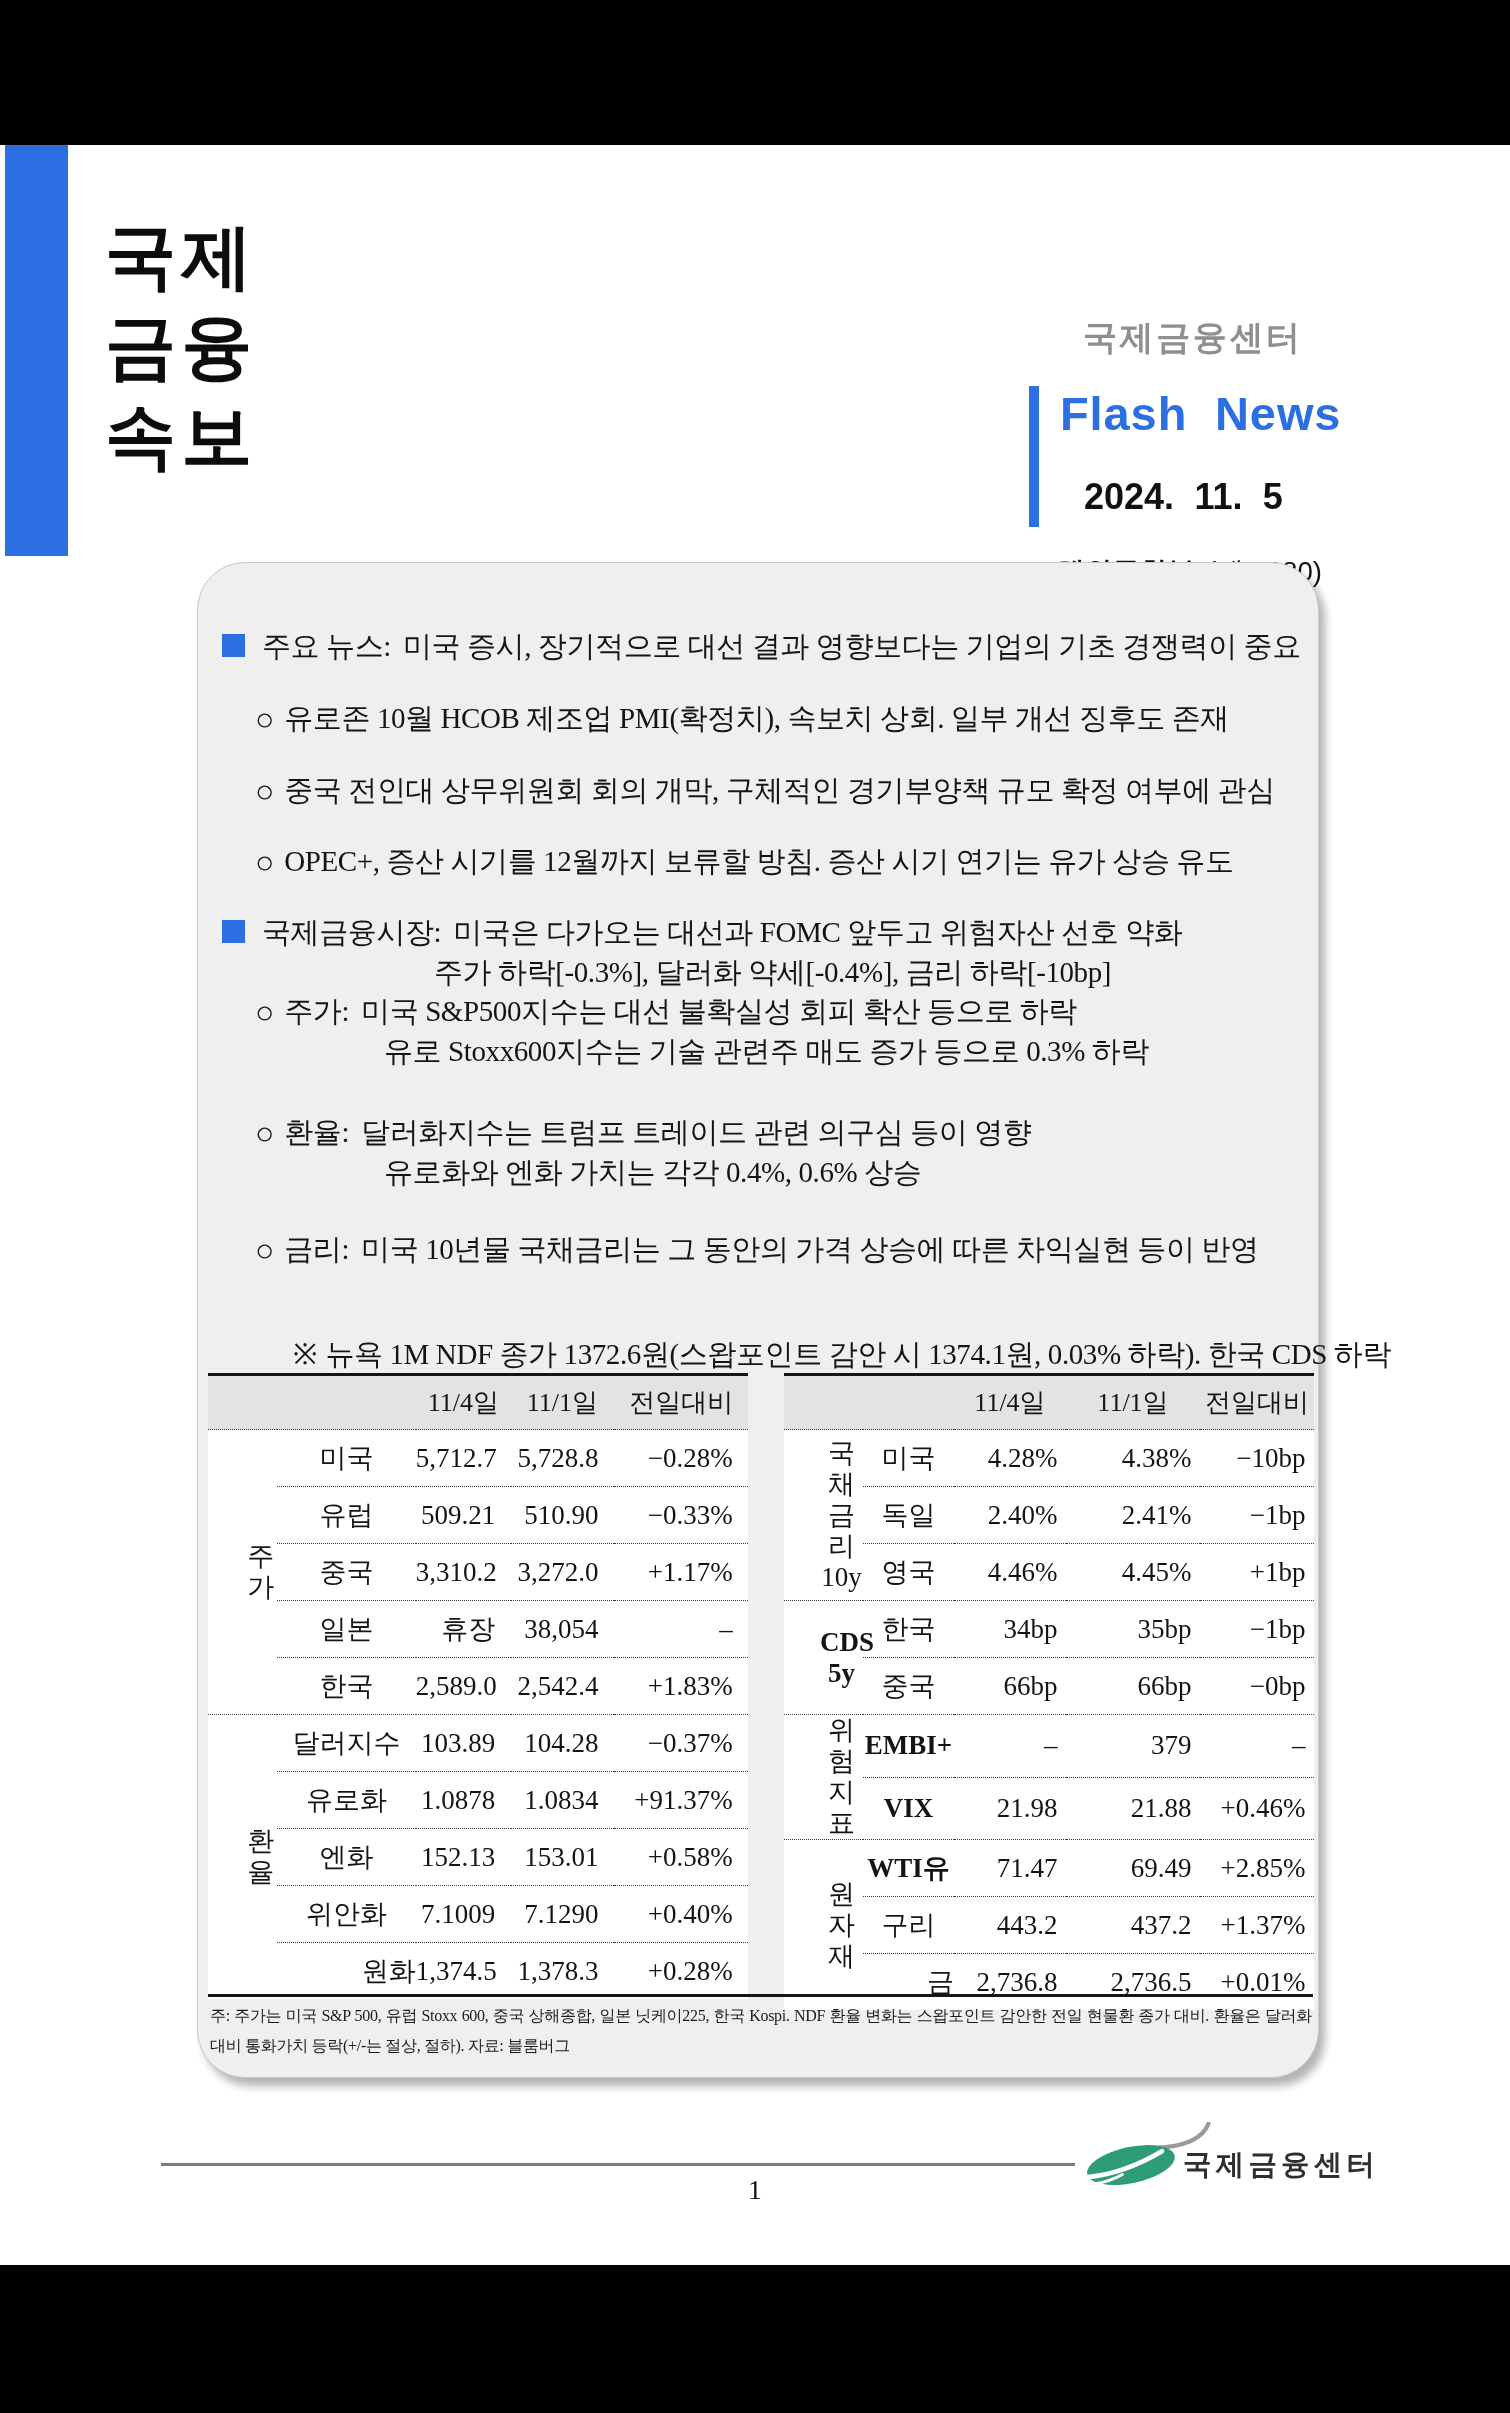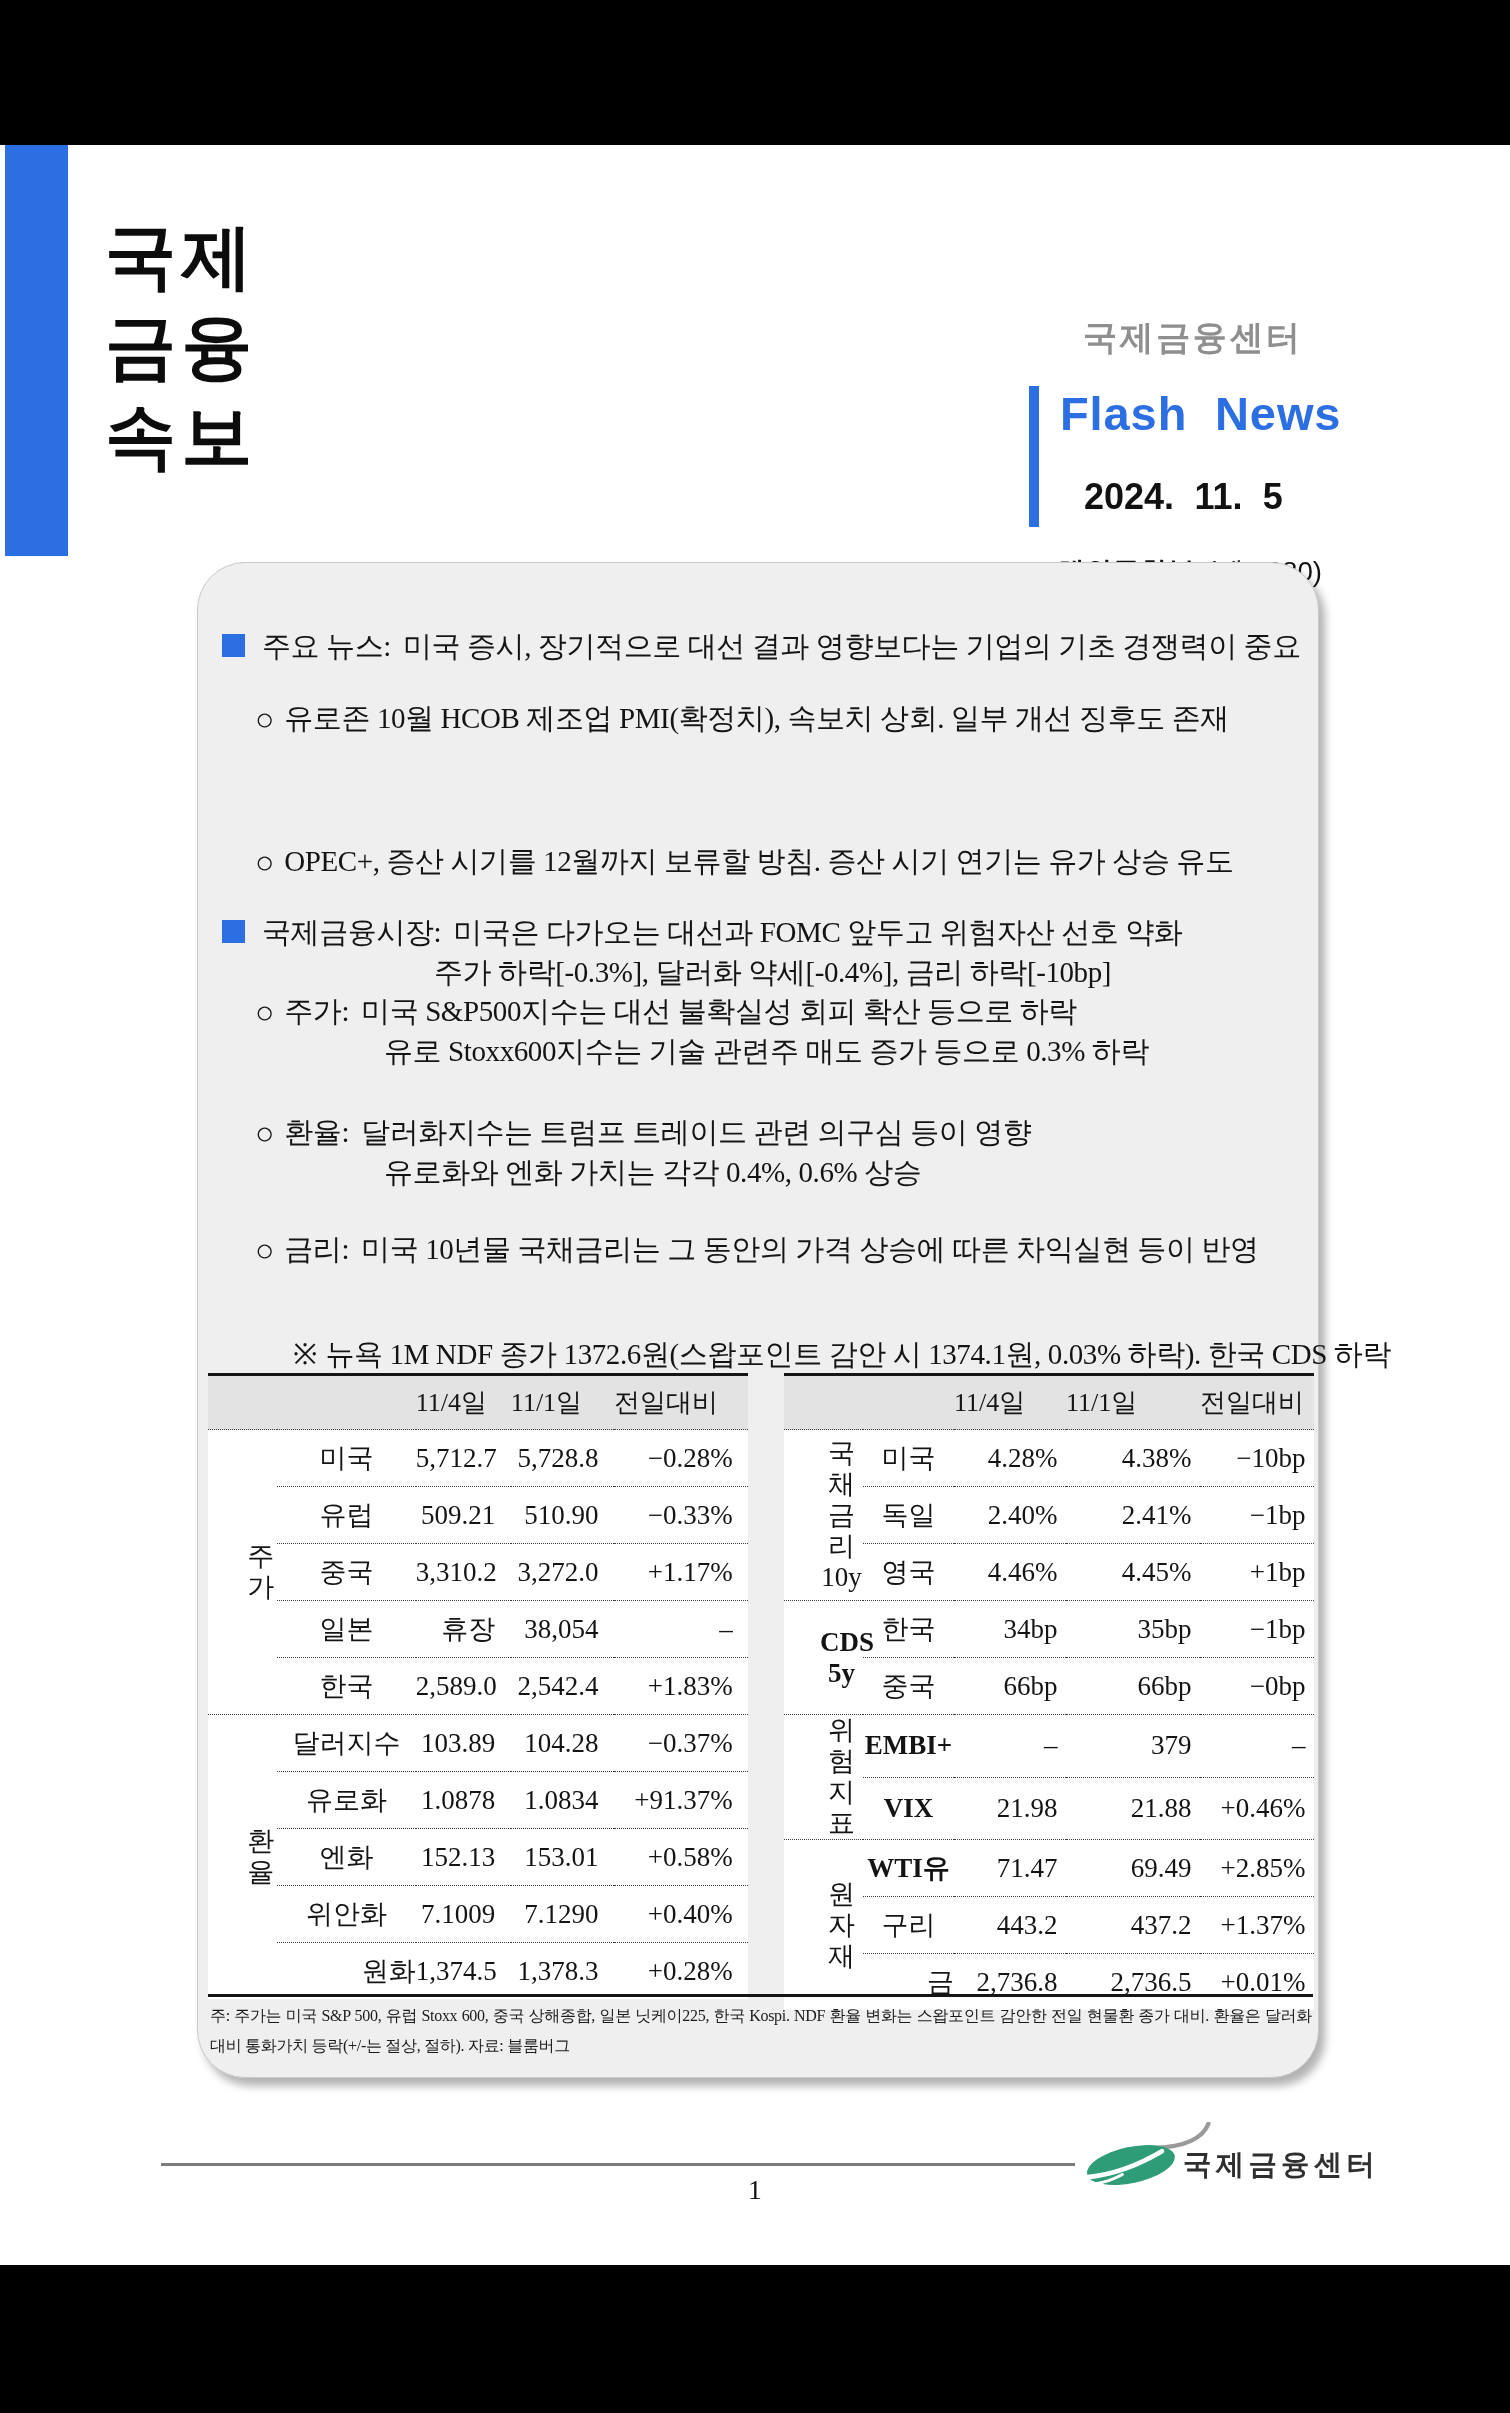--- a/index.html
+++ b/index.html
@@ -29,21 +29,21 @@
   .ln{position:absolute;font-size:29px;line-height:38px;letter-spacing:-0.4px;white-space:nowrap;color:#141414;}
   .ln .lbl{font-weight:normal;margin-right:12px;}
   .ln .lbl:empty{margin-right:0;}
   .sq{display:inline-block;width:23px;height:23px;background:var(--accent,#2B6FE3);margin-right:17px;vertical-align:-0.9px;}
   .ci{display:inline-block;font-size:32px;margin-right:10.3px;vertical-align:-1.7px;font-weight:400;}
   .refm{margin-right:8.6px;}
 
   .tbl{position:absolute;border-collapse:collapse;table-layout:fixed;font-size:27px;background:#fff;
        border-top:3.4px solid #151515;}
   .tbl td{height:56px;padding:0;vertical-align:middle;}
-  .tbl .hd{height:53px;background:var(--table_header_bg,#E3E3E3);font-size:26px;
+  .tbl .hd{height:53px;background:var(--table_header_bg,#E3E3E3);text-align:center;font-size:26px;
            border-bottom:1.7px dotted #3c3c3c;}
   .tbl .grp{text-align:center;white-space:pre-line;line-height:31px;border-top:1.7px dotted #3c3c3c;padding-left:36px;}
   .tbl .grp.bold{font-weight:bold;}
   .tbl .item{text-align:center;border-bottom:1.7px dotted #3c3c3c;}
   .tbl .item.lat{font-weight:bold;}
   .tbl .val{text-align:right;padding-right:15.5px;border-bottom:1.7px dotted #3c3c3c;}
   .tblR .val{padding-right:8.6px;}
   .tbl tr.last .item,.tbl tr.last .val{border-bottom:none;text-align:right;}
   .tblrule{position:absolute;left:10.3px;top:1431px;width:1105px;height:3.4px;background:#151515;}
 
@@ -77,20 +77,23 @@
     <span class="b">해외동향부</span><span class="n">(제  6980)</span>
   </div>
 
   <div class="box">
 
     <div class="ln" style="top:64px;left:24px">
       <span class="sq"></span><span class="lbl">주요 뉴스:</span><span>미국 증시, 장기적으로 대선 결과 영향보다는 기업의 기초 경쟁력이 중요</span>
     </div>
     <div class="ln" style="top:136px;left:57px">
       <span class="ci">○</span><span class="lbl"></span><span>유로존 10월 HCOB 제조업 PMI(확정치), 속보치 상회. 일부 개선 징후도 존재</span>
+    </div>
+    <div class="ln" style="top:208px;left:57px">
+      <span class="ci">○</span><span class="lbl"></span><span>중국 전인대 상무위원회 회의 개막, 구체적인 경기부양책 규모 확정 여부에 관심</span>
     </div>
     <div class="ln" style="top:279px;left:57px">
       <span class="ci">○</span><span class="lbl"></span><span>OPEC+, 증산 시기를 12월까지 보류할 방침. 증산 시기 연기는 유가 상승 유도</span>
     </div>
     <div class="ln" style="top:350px;left:24px">
       <span class="sq"></span><span class="lbl">국제금융시장:</span><span>미국은 다가오는 대선과 FOMC 앞두고 위험자산 선호 약화</span>
     </div>
     <div class="ln" style="top:390px;left:236px">
       <span>주가 하락[-0.3%], 달러화 약세[-0.4%], 금리 하락[-10bp]</span>
     </div>

